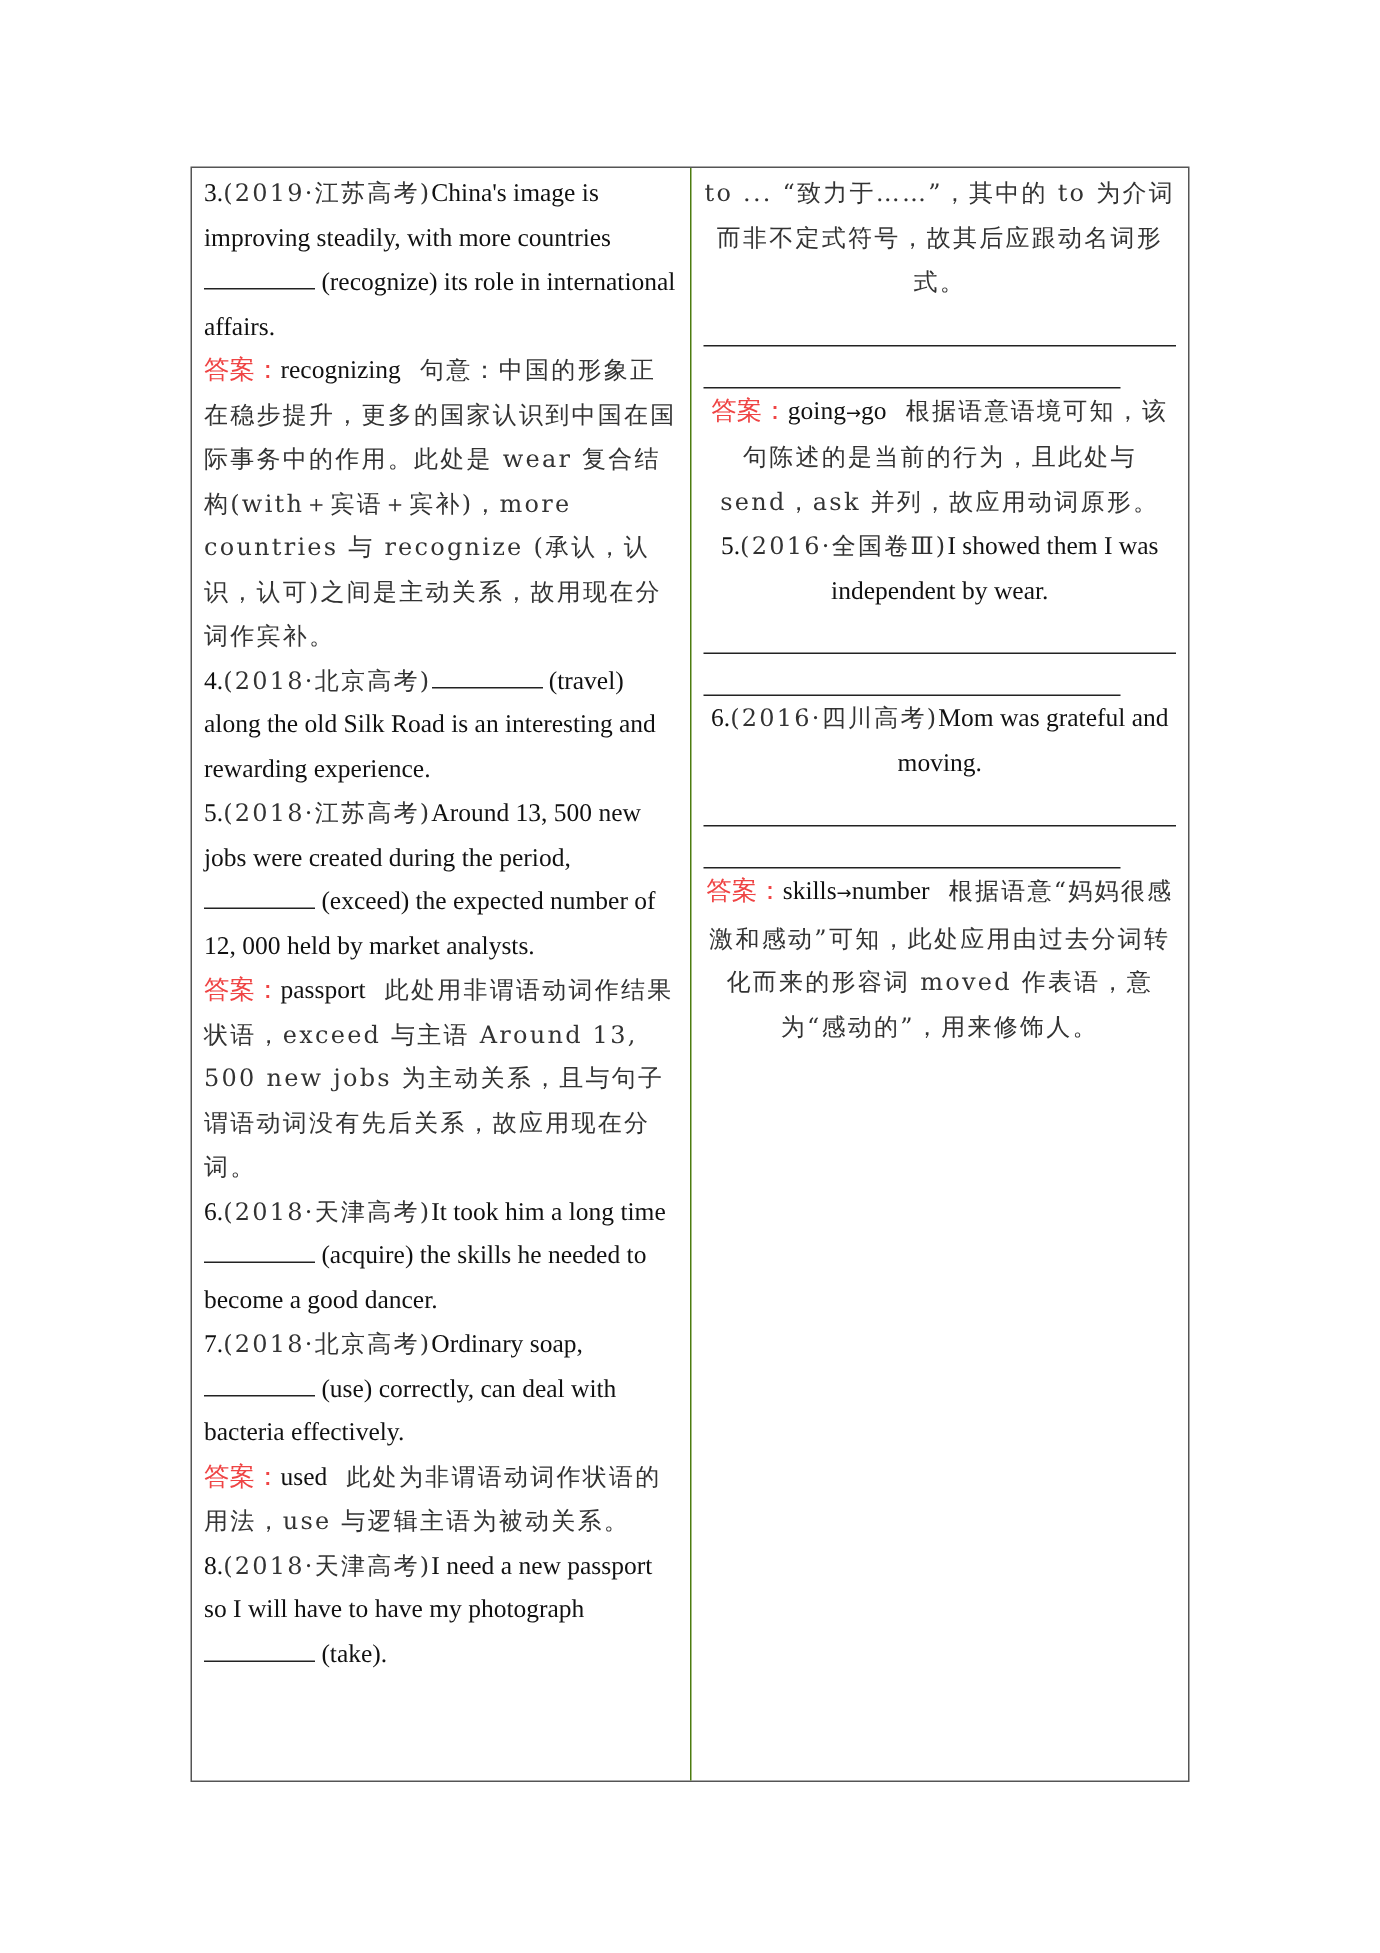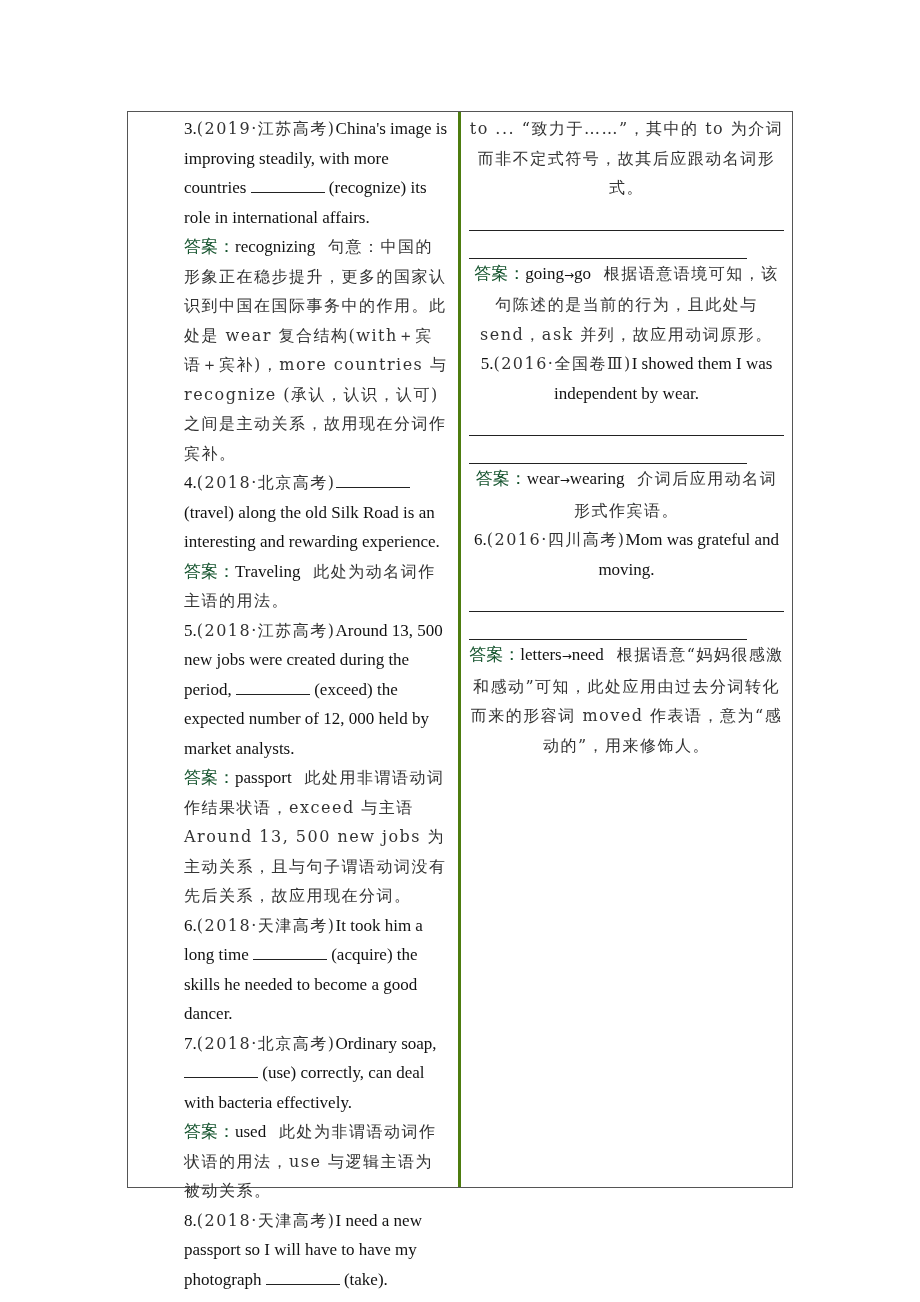--- a/index.html
+++ b/index.html
@@ -3,24 +3,24 @@
 <meta charset="utf-8">
 <style>
   html, body { margin: 0; padding: 0; background: #ffffff; }
   body { width: 920px; height: 1302px; position: relative; overflow: hidden; }
   .page { position: absolute; left: 0; top: 0; width: 920px; height: 1302px; background: #fff; }
   .tbl {
     position: absolute; left: 127px; top: 111px; width: 666px; height: 1077px;
     border: 1px solid #555; box-sizing: border-box; display: flex;
   }
   .col { box-sizing: border-box; padding: 2px 8px 0 8px; font-family: "Liberation Serif", serif; font-size: 17px; line-height: 29.5px; color: #111; }
-  .col.left { width: 333px; border-right: 3px solid #4d7c0f; margin-left: 48px; }
+  .col.left { width: 333px; border-right: 1px solid #4d7c0f; }
   .col.right { width: 331px; text-align: center; }
   .p { margin: 0; }
-  .ans { color: #14532d; }
+  .ans { color: #ef4444; }
   .cn { font-family: "DejaVu Serif", serif; font-size: 16px; letter-spacing: 1.5px; color: #333; }
   .blank { display: inline-block; width: 74px; border-bottom: 1px solid #222; height: 16px; vertical-align: baseline; }
   .line { border-bottom: 1px solid #222; height: 27px; margin-right: 0; }
   .line.short { width: 278px; }
   .line.full { width: 315px; }
   .arrow { font-family: "DejaVu Sans", sans-serif; font-size: 12px; }
 </style>
 </head>
 <body>
 
@@ -34,23 +34,20 @@
         <span class="blank"></span>
         <span>(recognize) its role in international affairs.</span>
       </p>
       <p class="p">
         <span class="ans">答案：</span><span>recognizing</span>&nbsp;&nbsp;&nbsp;<span class="cn">句意：中国的形象正在稳步提升，更多的国家认识到中国在国际事务中的作用。此处是 wear 复合结构(with＋宾语＋宾补)，more countries 与 recognize (承认，认识，认可)之间是主动关系，故用现在分词作宾补。</span>
       </p>
 
       <p class="p">
         <span>4.</span><span class="cn">(2018·北京高考)</span><span class="blank"></span>
         <span>(travel) along the old Silk Road is an interesting and rewarding experience.</span>
-      </p>
-      <p class="p">
-        <span class="ans">答案：</span><span>Traveling</span>&nbsp;&nbsp;&nbsp;<span class="cn">此处为动名词作主语的用法。</span>
       </p>
 
       <p class="p">
         <span>5.</span><span class="cn">(2018·江苏高考)</span><span>Around 13, 500 new jobs were created during the period,</span>
         <span class="blank"></span>
         <span>(exceed) the expected number of 12, 000 held by market analysts.</span>
       </p>
       <p class="p">
         <span class="ans">答案：</span><span>passport</span>&nbsp;&nbsp;&nbsp;<span class="cn">此处用非谓语动词作结果状语，exceed 与主语 Around 13, 500 new jobs 为主动关系，且与句子谓语动词没有先后关系，故应用现在分词。</span>
       </p>
@@ -87,28 +84,25 @@
       <div class="line short"></div>
       <p class="p">
         <span class="ans">答案：</span><span>going</span><span class="arrow">→</span><span>go</span>&nbsp;&nbsp;&nbsp;<span class="cn">根据语意语境可知，该句陈述的是当前的行为，且此处与 send，ask 并列，故应用动词原形。</span>
       </p>
 
       <p class="p">
         <span>5.</span><span class="cn">(2016·全国卷Ⅲ)</span><span>I showed them I was independent by wear.</span>
       </p>
       <div class="line full"></div>
       <div class="line short"></div>
-      <p class="p">
-        <span class="ans">答案：</span><span>wear</span><span class="arrow">→</span><span>wearing</span>&nbsp;&nbsp;&nbsp;<span class="cn">介词后应用动名词形式作宾语。</span>
-      </p>
 
       <p class="p">
         <span>6.</span><span class="cn">(2016·四川高考)</span><span>Mom was grateful and moving.</span>
       </p>
       <div class="line full"></div>
       <div class="line short"></div>
       <p class="p">
-        <span class="ans">答案：</span><span>letters</span><span class="arrow">→</span><span>need</span>&nbsp;&nbsp;&nbsp;<span class="cn">根据语意“妈妈很感激和感动”可知，此处应用由过去分词转化而来的形容词 moved 作表语，意为“感动的”，用来修饰人。</span>
+        <span class="ans">答案：</span><span>skills</span><span class="arrow">→</span><span>number</span>&nbsp;&nbsp;&nbsp;<span class="cn">根据语意“妈妈很感激和感动”可知，此处应用由过去分词转化而来的形容词 moved 作表语，意为“感动的”，用来修饰人。</span>
       </p>
     </div>
 
   </div>
 </div>
 
 </body></html>

